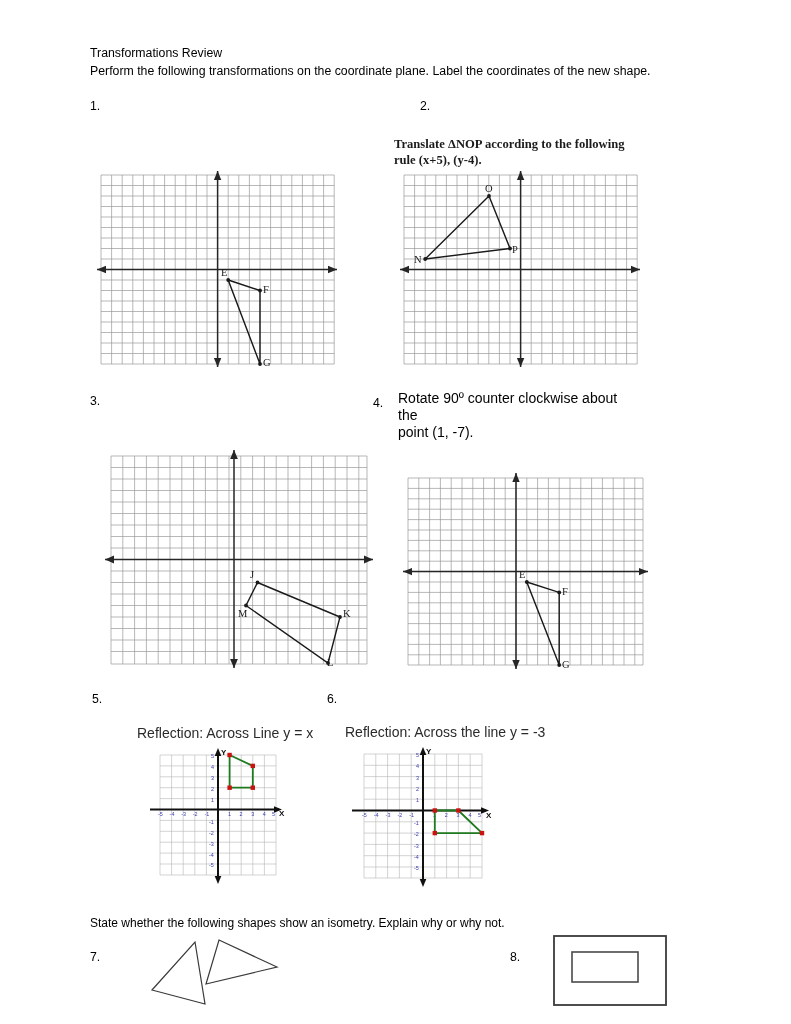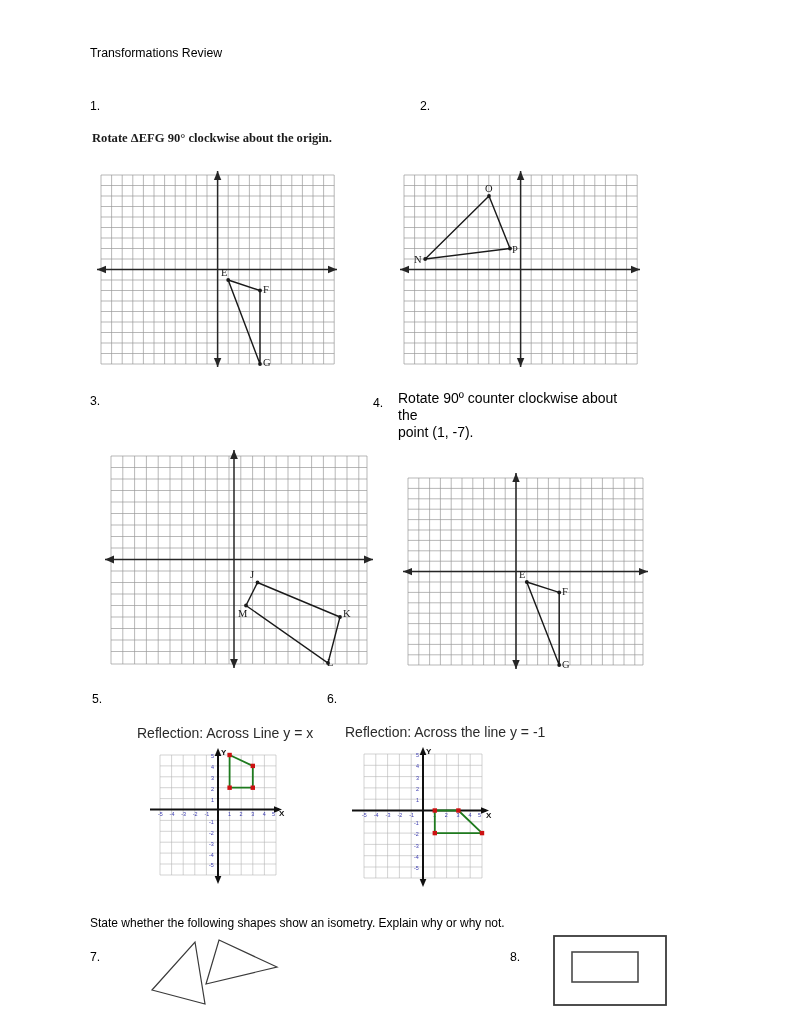--- a/index.html
+++ b/index.html
@@ -98,23 +98,23 @@
   .shape-block { position: absolute; }
 </style>
 </head>
 <body>
 
 <div class="page">
 
   <div class="hdr-row">
     <span class="hdr-title">Transformations Review</span>
   </div>
+  <div class="hdr-instr">Perform the following transformations on the coordinate plane. Label the coordinates of the new shape.</div>
 
   <div class="pnum" style="left:90px; top:99px;">1.</div>
-  <div class="prompt-serif" style="left:92px; top:130px;">Rotate ΔEFG 90° clockwise about the origin.</div>
 
   <div class="graph" style="left:97px; top:171px;">
     <svg width="240" height="196" viewBox="0 0 240 196">
 
       <g stroke="#9a9a9a" stroke-width="0.7">
         <g>
           <line x1="4" y1="4" x2="4" y2="193"></line>
             <line x1="14.6" y1="4" x2="14.6" y2="193"></line>
           <line x1="25.2" y1="4" x2="25.2" y2="193"></line>
             <line x1="35.8" y1="4" x2="35.8" y2="193"></line>
@@ -180,20 +180,24 @@
       </g>
       <g font-family="Liberation Serif, serif" font-size="10.5" fill="#1a1a1a">
         <text x="124" y="105">E</text>
         <text x="166" y="122">F</text>
         <text x="166" y="195">G</text>
       </g>
     </svg>
   </div>
 
   <div class="pnum" style="left:420px; top:99px;">2.</div>
+  <div class="prompt-serif" style="left:394px; top:136px; width:250px;">
+    <span>Translate ΔNOP according to the following</span><br>
+    <span>rule (x+5), (y-4).</span>
+  </div>
 
   <div class="graph" style="left:400px; top:171px;">
     <svg width="240" height="196" viewBox="0 0 240 196">
       <g stroke="#9a9a9a" stroke-width="0.7">
         <g>
           <line x1="4" y1="4" x2="4" y2="193"></line>
             <line x1="14.6" y1="4" x2="14.6" y2="193"></line>
           <line x1="25.2" y1="4" x2="25.2" y2="193"></line>
             <line x1="35.8" y1="4" x2="35.8" y2="193"></line>
           <line x1="46.4" y1="4" x2="46.4" y2="193"></line>
@@ -498,21 +502,21 @@
       <g fill="#cc1111">
         <rect x="79.4" y="7.8" width="4.4" height="4.4"></rect>
         <rect x="102.6" y="18.7" width="4.4" height="4.4"></rect>
         <rect x="102.6" y="40.5" width="4.4" height="4.4"></rect>
         <rect x="79.4" y="40.5" width="4.4" height="4.4"></rect>
       </g>
     </svg>
   </div>
 
   <div class="pnum" style="left:327px; top:692px;">6.</div>
-  <div class="prompt-small-sans" style="left:345px; top:725px;">Reflection: Across the line y = -1</div>
+  <div class="prompt-small-sans" style="left:345px; top:725px;">Reflection: Across the line y = -3</div>
 
   <div class="graph" style="left:352px; top:742px;">
     <svg width="145" height="145" viewBox="0 0 145 145">
       <g stroke="#b5b5b5" stroke-width="0.6">
         <g>
           <line x1="12" y1="12" x2="12" y2="136"></line>
             <line x1="23.8" y1="12" x2="23.8" y2="136"></line>
           <line x1="35.6" y1="12" x2="35.6" y2="136"></line>
             <line x1="47.4" y1="12" x2="47.4" y2="136"></line>
           <line x1="59.2" y1="12" x2="59.2" y2="136"></line>

